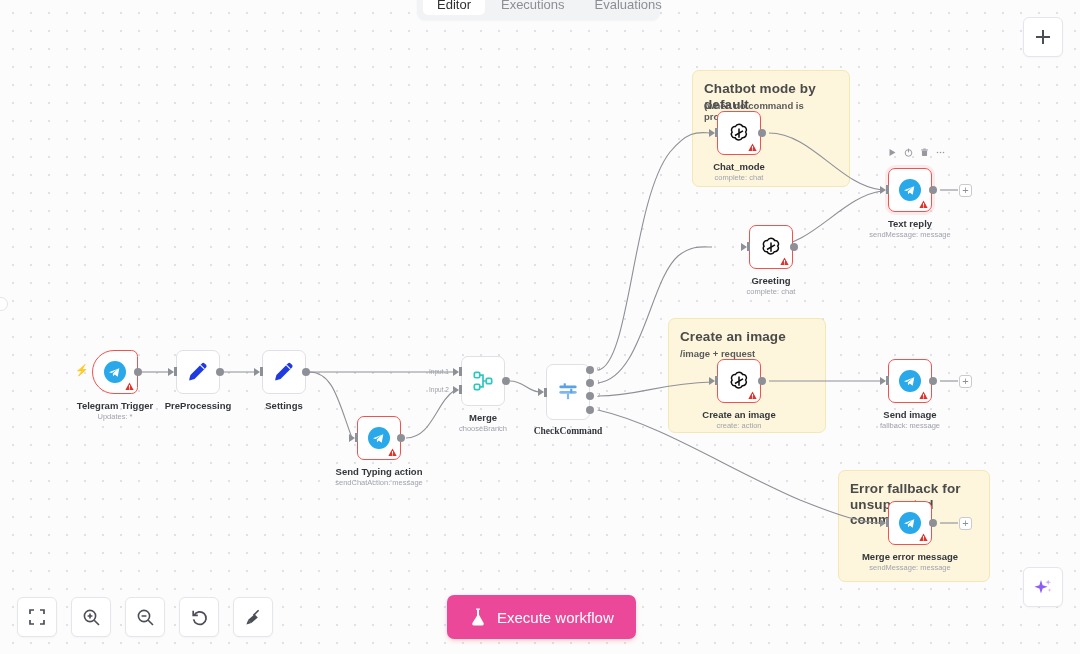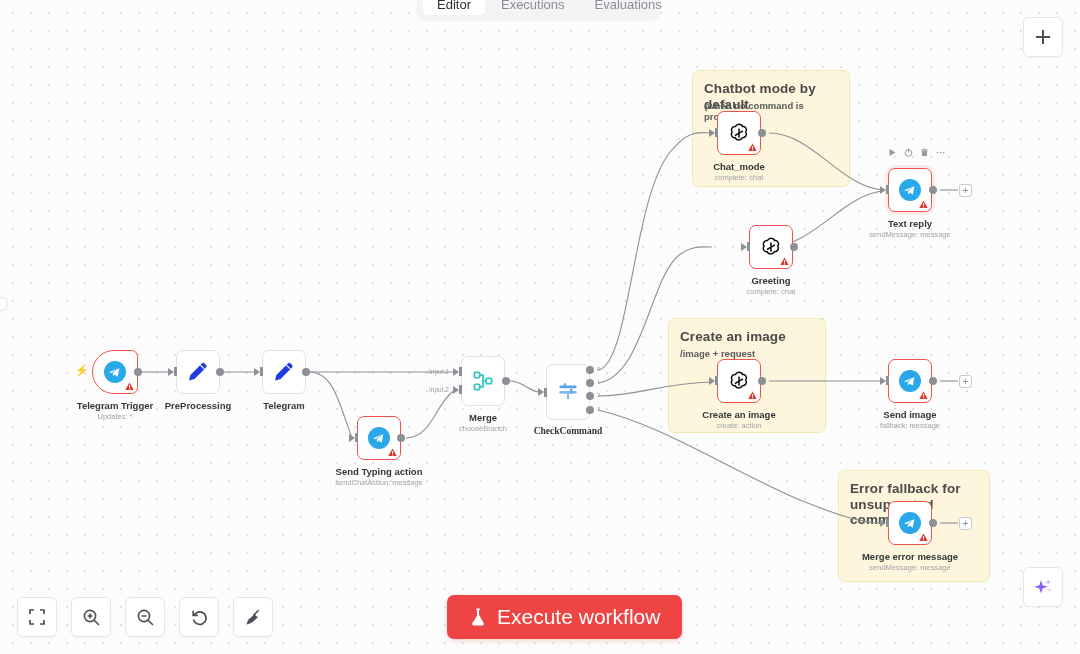--- a/index.html
+++ b/index.html
@@ -157,22 +157,22 @@
   }
   .ctl-btn {
     width: 40px; height: 40px; background: #fff;
     border: 1px solid #e4e6eb; border-radius: 6px;
     display: flex; align-items: center; justify-content: center;
     cursor: pointer; box-shadow: 0 1px 2px rgba(0,0,0,.03);
   }
   #execute-btn {
     position: absolute; left: 447px; bottom: 15px;
     height: 44px; padding: 0 22px;
-    background: #ef4444; color: #fff; border: none; border-radius: 7px;
-    font-size: 21px; font-family: "Liberation Sans", sans-serif;
+    background: #ec4899; color: #fff; border: none; border-radius: 7px;
+    font-size: 15px; font-family: "Liberation Sans", sans-serif;
     display: flex; align-items: center; gap: 10px; cursor: pointer;
     z-index: 35; box-shadow: 0 2px 5px rgba(255,109,90,.28);
   }
 
   svg.wires { position: absolute; inset: 0; width: 1080px; height: 654px; z-index: 5; pointer-events: none; }
 </style>
 </head>
 <body>
 
 <div id="app">
@@ -261,21 +261,21 @@
 
   <div class="node" style="left:262px; top:350px;">
     <div class="arrow-in" style="left:-8px; top:17.5px;"></div>
     <div class="node-box">
       <svg width="26" height="26" viewBox="0 0 24 24">
         <path d="M4 18.5l1-3.8L15.6 4.1c.7-.7 1.8-.7 2.5 0l1.3 1.3c.7.7.7 1.8 0 2.5L8.8 18.5l-4.8 1.3z" fill="#1f3ae0"></path>
         <path d="M14.2 5.6l3.6 3.6" stroke="#fff" stroke-width="1" fill="none"></path>
       </svg>
     </div>
     <div class="dot-out" style="left:40px; top:18px;"></div>
-    <div class="node-title" style="top:50px;">Telegram</div>
+    <div class="node-title" style="top:50px;">Settings</div>
   </div>
 
   <div class="node" style="left:357px; top:416px;">
     <div class="arrow-in" style="left:-8px; top:17.5px;"></div>
     <div class="node-box err">
       <svg width="24" height="24" viewBox="0 0 24 24">
         <circle cx="12" cy="12" r="11" fill="#29a9e9"></circle>
         <path d="M6 12.3l10.3-4.1-1.6 8.6-3-2.2-1.6 1.6-.3-2.6 4.7-4.3-5.8 3.6z" fill="#fff"></path>
       </svg>
       <svg class="warn-badge" viewBox="0 0 10 10">

